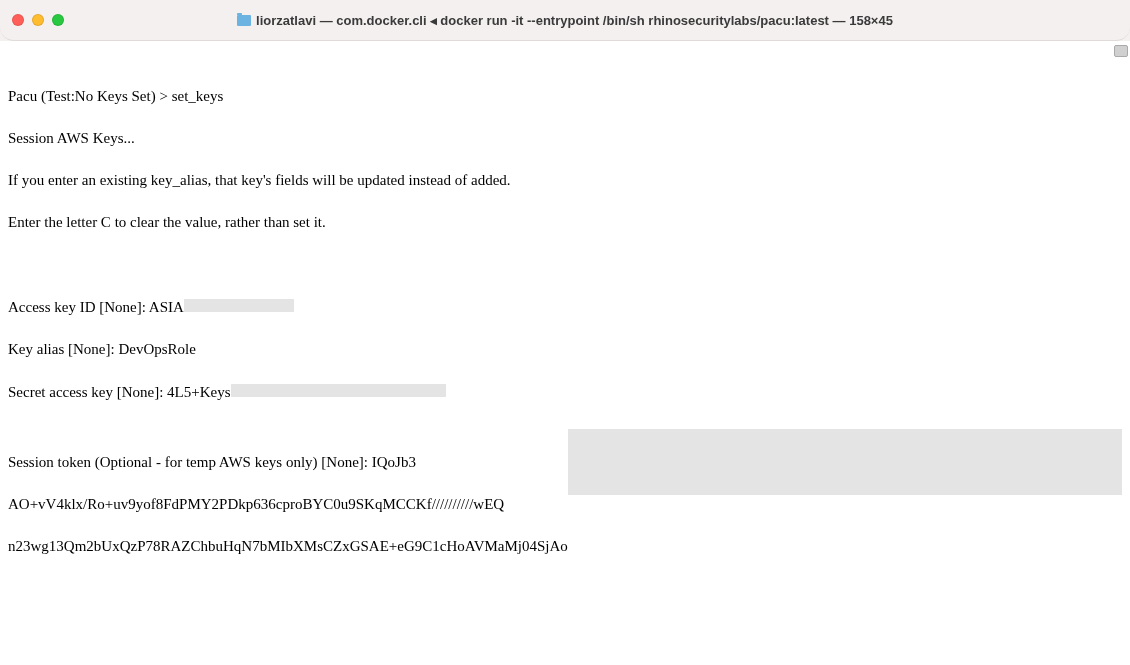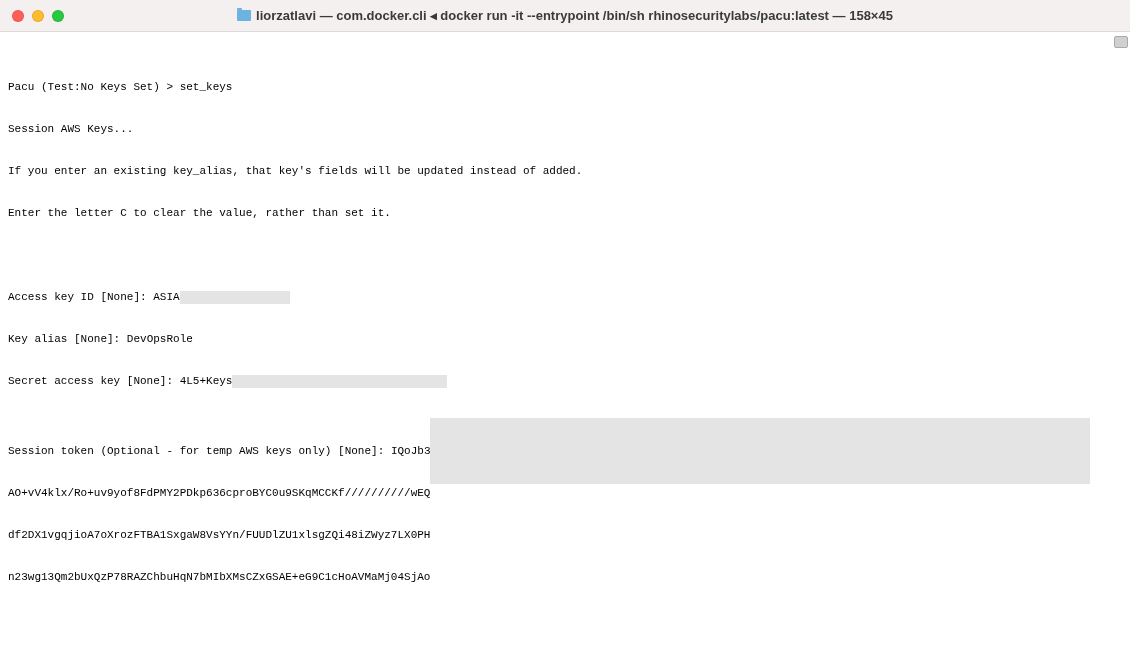--- a/index.html
+++ b/index.html
@@ -9,27 +9,28 @@
     }
     body {
       width: 1130px;
       height: 665px;
       background: #f5f0f0;
       font-family: -apple-system, BlinkMacSystemFont, "Helvetica Neue", sans-serif;
       display: flex;
       flex-direction: column;
     }
     .titlebar {
-      height: 32px;
+      height: 41px;
       background: #f5f0f0;
       display: flex;
       align-items: center;
       padding: 0 12px;
       position: relative;
       border-bottom: 1px solid #e0dada;
+      border-radius: 14px;
     }
     .traffic-lights {
       display: flex;
       gap: 8px;
       align-items: center;
     }
     .traffic-light {
       width: 12px;
       height: 12px;
       border-radius: 50%;
@@ -67,22 +68,22 @@
       left: 0;
       width: 5px;
       height: 2px;
       background: #6db3e2;
       border-radius: 1px 1px 0 0;
     }
     .terminal-area {
       flex: 1;
       background: #ffffff;
       padding: 6px 8px;
-      font-family: Liberation Mono, monospace;
-      font-size: 11px;
+      font-family: Liberation Serif, serif;
+      font-size: 15px;
       line-height: 14px;
       color: #000;
       white-space: pre;
       overflow: hidden;
       position: relative;
     }
     .scrollbar-indicator {
       position: absolute;
       top: 4px;
       right: 2px;
@@ -134,21 +135,20 @@
   <span class="line">If you enter an existing key_alias, that key's fields will be updated instead of added.</span>
   <span class="line">Enter the letter C to clear the value, rather than set it.</span>
   <span class="line"> </span>
   <span class="line"><span>Access key ID [None]: </span><span>ASIA</span><span class="redact" style="width:110px;height:13px;"></span></span>
   <span class="line"><span>Key alias [None]: </span><span>DevOpsRole</span></span>
   <span class="line"><span>Secret access key [None]: </span><span>4L5+Keys</span><span class="redact" style="width:215px;height:13px;"></span></span>
   <div class="token-wrap">
     <div>
       <span class="line"><span>Session token (Optional - for temp AWS keys only) [None]: </span><span>IQoJb3</span></span>
       <span class="line">AO+vV4klx/Ro+uv9yof8FdPMY2PDkp636cproBYC0u9SKqMCCKf//////////wEQ</span>
-      <span class="line">df2DX1vgqjioA7oXrozFTBA1SxgaW8VsYYn/FUUDlZU1xlsgZQi48iZWyz7LX0PH</span>
       <span class="line">n23wg13Qm2bUxQzP78RAZChbuHqN7bMIbXMsCZxGSAE+eG9C1cHoAVMaMj04SjAo</span>
     </div>
     <span class="redact-blocky" style="width:660px;height:66px;margin-top:2px;"></span>
   </div>
   
   
   
   
   
 </div>

